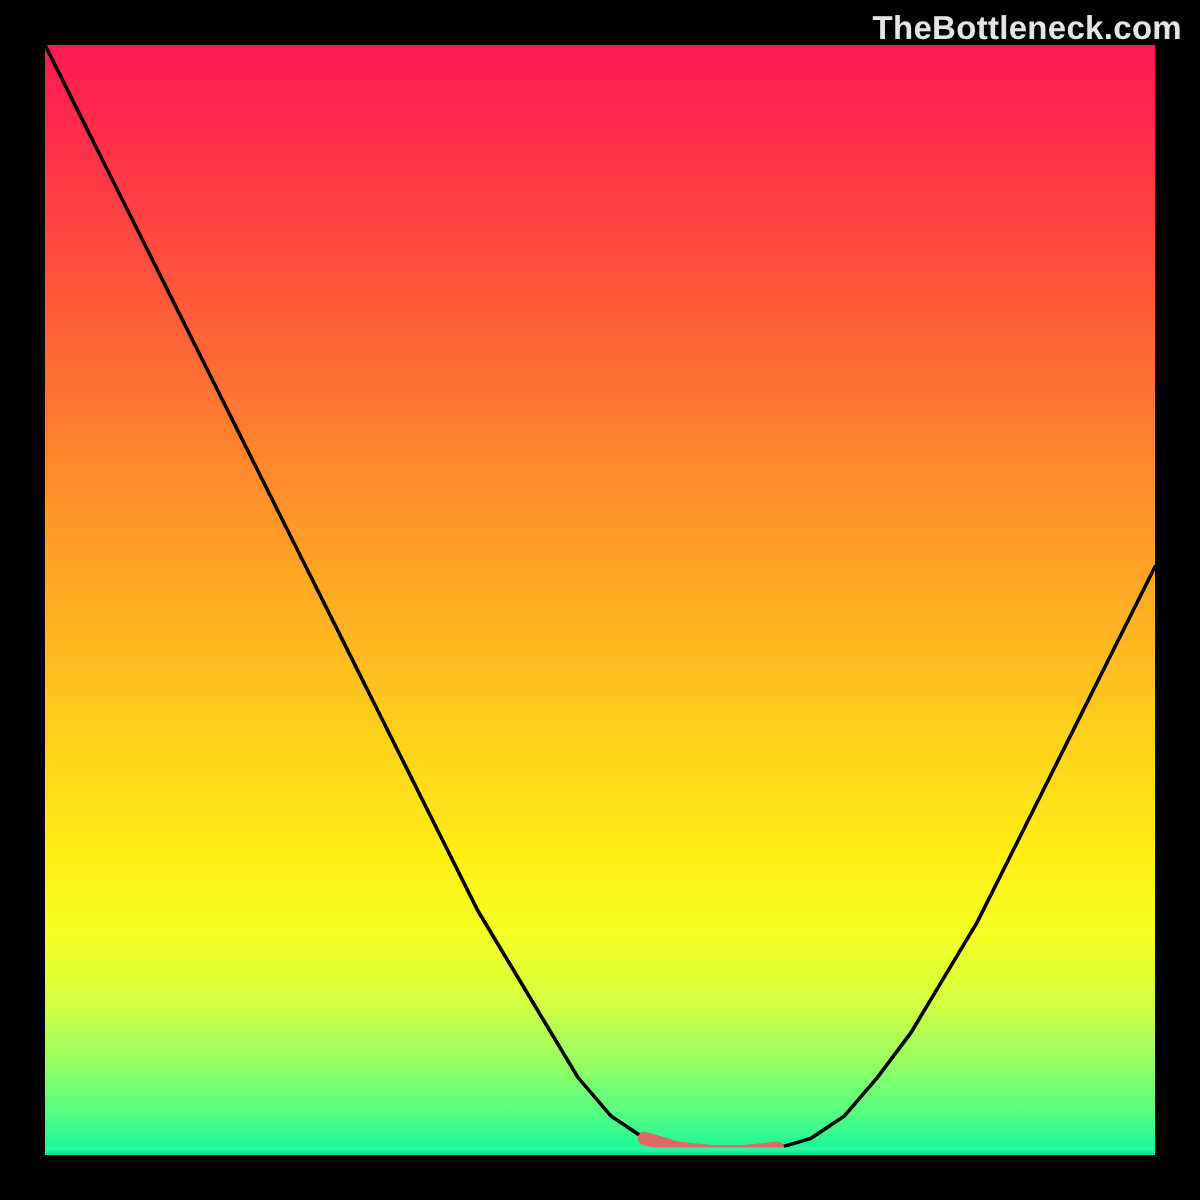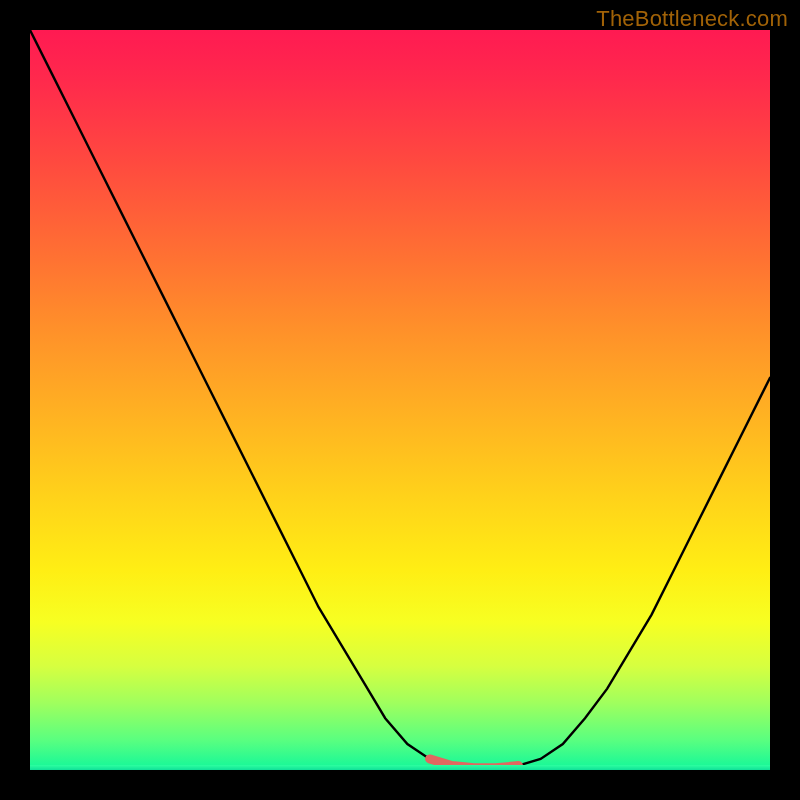--- a/index.html
+++ b/index.html
@@ -14,23 +14,23 @@
   .frame {
     position: relative;
     width: 800px;
     height: 800px;
     background: #000;
   }
   .watermark {
     position: absolute;
     top: 6px;
     right: 12px;
-    color: #a16207;
+    color: #e5e5e5;
     font-size: 22px;
-    font-weight: 400;
+    font-weight: 700;
     letter-spacing: 0.2px;
     z-index: 20;
     user-select: none;
   }
   .plot-area {
     position: absolute;
     left: 30px;
     top: 30px;
     width: 740px;
     height: 740px;

